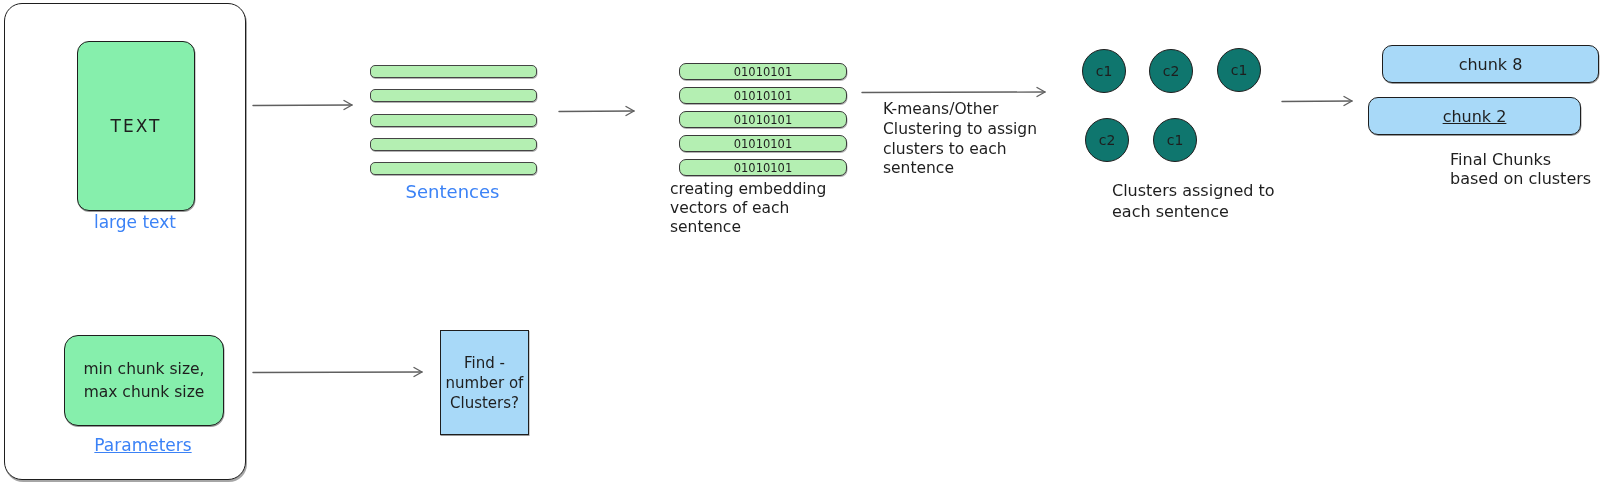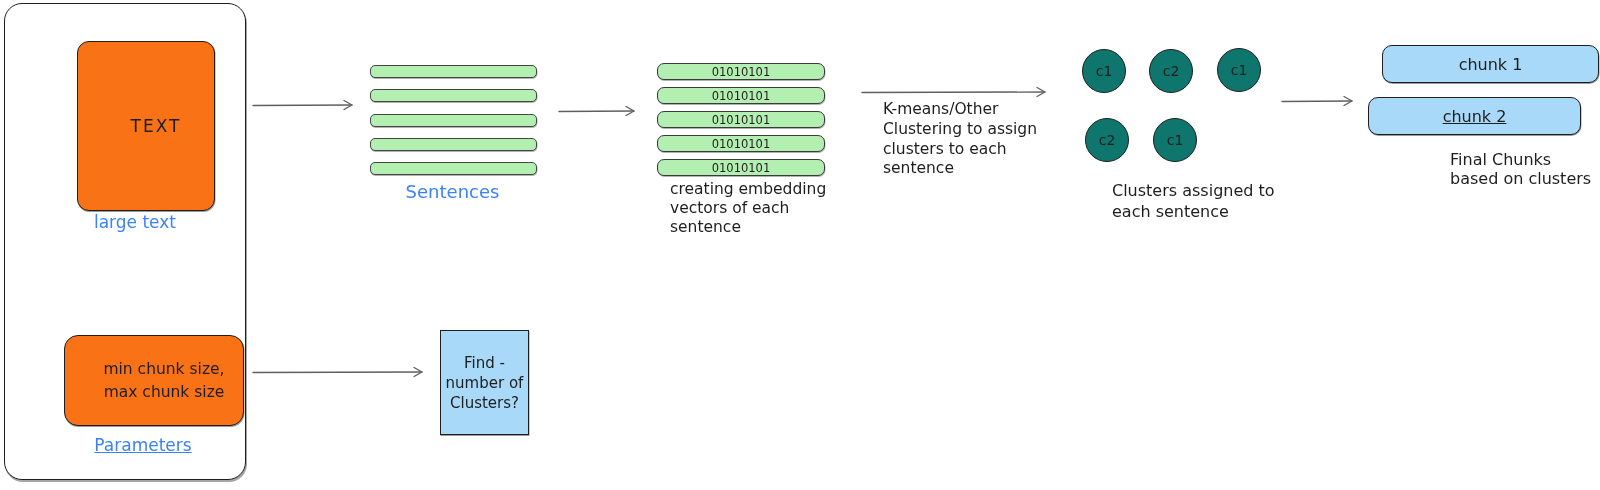--- a/index.html
+++ b/index.html
@@ -5,35 +5,35 @@
   html,body{margin:0;padding:0;background:#ffffff;}
   body{font-family:"DejaVu Sans","Liberation Sans",sans-serif;color:#1e1e1e;}
   .canvas{position:relative;width:1600px;height:490px;background:#ffffff;overflow:hidden;}
   .abs{position:absolute;}
 
   
   .group-box{left:4px;top:3px;width:240px;height:475px;border:1.6px solid #1e1e1e;border-radius:18px;background:#fff;box-shadow:1px 2px 0 rgba(0,0,0,.35);}
 
   .soft-box{border:1.3px solid #1e1e1e;box-shadow:0.5px 1px 0 rgba(0,0,0,.4);display:flex;align-items:center;justify-content:center;text-align:center;}
 
-  .yellow{background:#f97316;padding-left:20px;}
+  .yellow{background:#86efac;}
   .blue{background:#a8d9f8;}
 
   .text-box{left:77px;top:41px;width:116px;height:168px;border-radius:12px;font-size:17px;letter-spacing:2px;}
   .caption{text-align:center;font-size:17px;color:#3b82f6;}
   .cap-large-text{left:77px;top:212px;width:116px;}
   .params-box{left:64px;top:335px;width:158px;height:89px;border-radius:14px;font-size:15.5px;line-height:23px;}
   .cap-parameters{left:64px;top:435px;width:158px;text-decoration:underline;}
 
   
   .bar{left:370px;width:165px;height:11px;background:#b4efb2;border:1.2px solid #454545;border-radius:5px;box-shadow:0.5px 1px 0 rgba(0,0,0,.3);}
   .cap-sentences{left:370px;top:181px;width:165px;font-size:18px;}
 
   
-  .emb{left:657px;width:166px;height:15px;background:#b4efb2;border:1.2px solid #3a3a3a;border-radius:7px;box-shadow:0.5px 1px 0 rgba(0,0,0,.3);display:flex;align-items:center;justify-content:center;font-size:11.5px;}
+  .emb{left:679px;width:166px;height:15px;background:#b4efb2;border:1.2px solid #3a3a3a;border-radius:7px;box-shadow:0.5px 1px 0 rgba(0,0,0,.3);display:flex;align-items:center;justify-content:center;font-size:11.5px;}
   .cap-emb{left:670px;top:180px;font-size:15.5px;line-height:19px;}
 
   .kmeans-label{left:883px;top:100px;font-size:15.5px;line-height:19.8px;}
 
   
   .circle{width:42px;height:42px;border:1.5px solid #1e1e1e;border-radius:50%;background:#0f766e;display:flex;align-items:center;justify-content:center;font-size:14px;}
   .cap-clusters{left:1112px;top:181px;font-size:16px;line-height:20.5px;}
 
   
   .chunk{border-radius:10px;height:36px;font-size:16px;}
@@ -123,21 +123,21 @@
       <div>each sentence</div>
     </div>
   </div>
 
   <svg class="abs arrow" style="left:1281px;top:94px;" width="73" height="14" viewBox="0 0 73 14">
     <line x1="1" y1="7.5" x2="71" y2="7"></line>
       <polyline points="63,2.5 71,7 63,11.5"></polyline>
   </svg>
 
   <div>
-    <div class="abs soft-box blue chunk chunk1">chunk 1</div>
+    <div class="abs soft-box blue chunk chunk1">chunk 8</div>
     <div class="abs soft-box blue chunk chunk2">chunk 2</div>
     <div class="abs cap-chunks">
       <div>Final Chunks</div>
       <div>based on clusters</div>
     </div>
   </div>
 
   <svg class="abs arrow" style="left:252px;top:365px;" width="172" height="14" viewBox="0 0 172 14">
     <line x1="1" y1="7.5" x2="170" y2="7"></line>
       <polyline points="162,2.5 170,7 162,11.5"></polyline>

